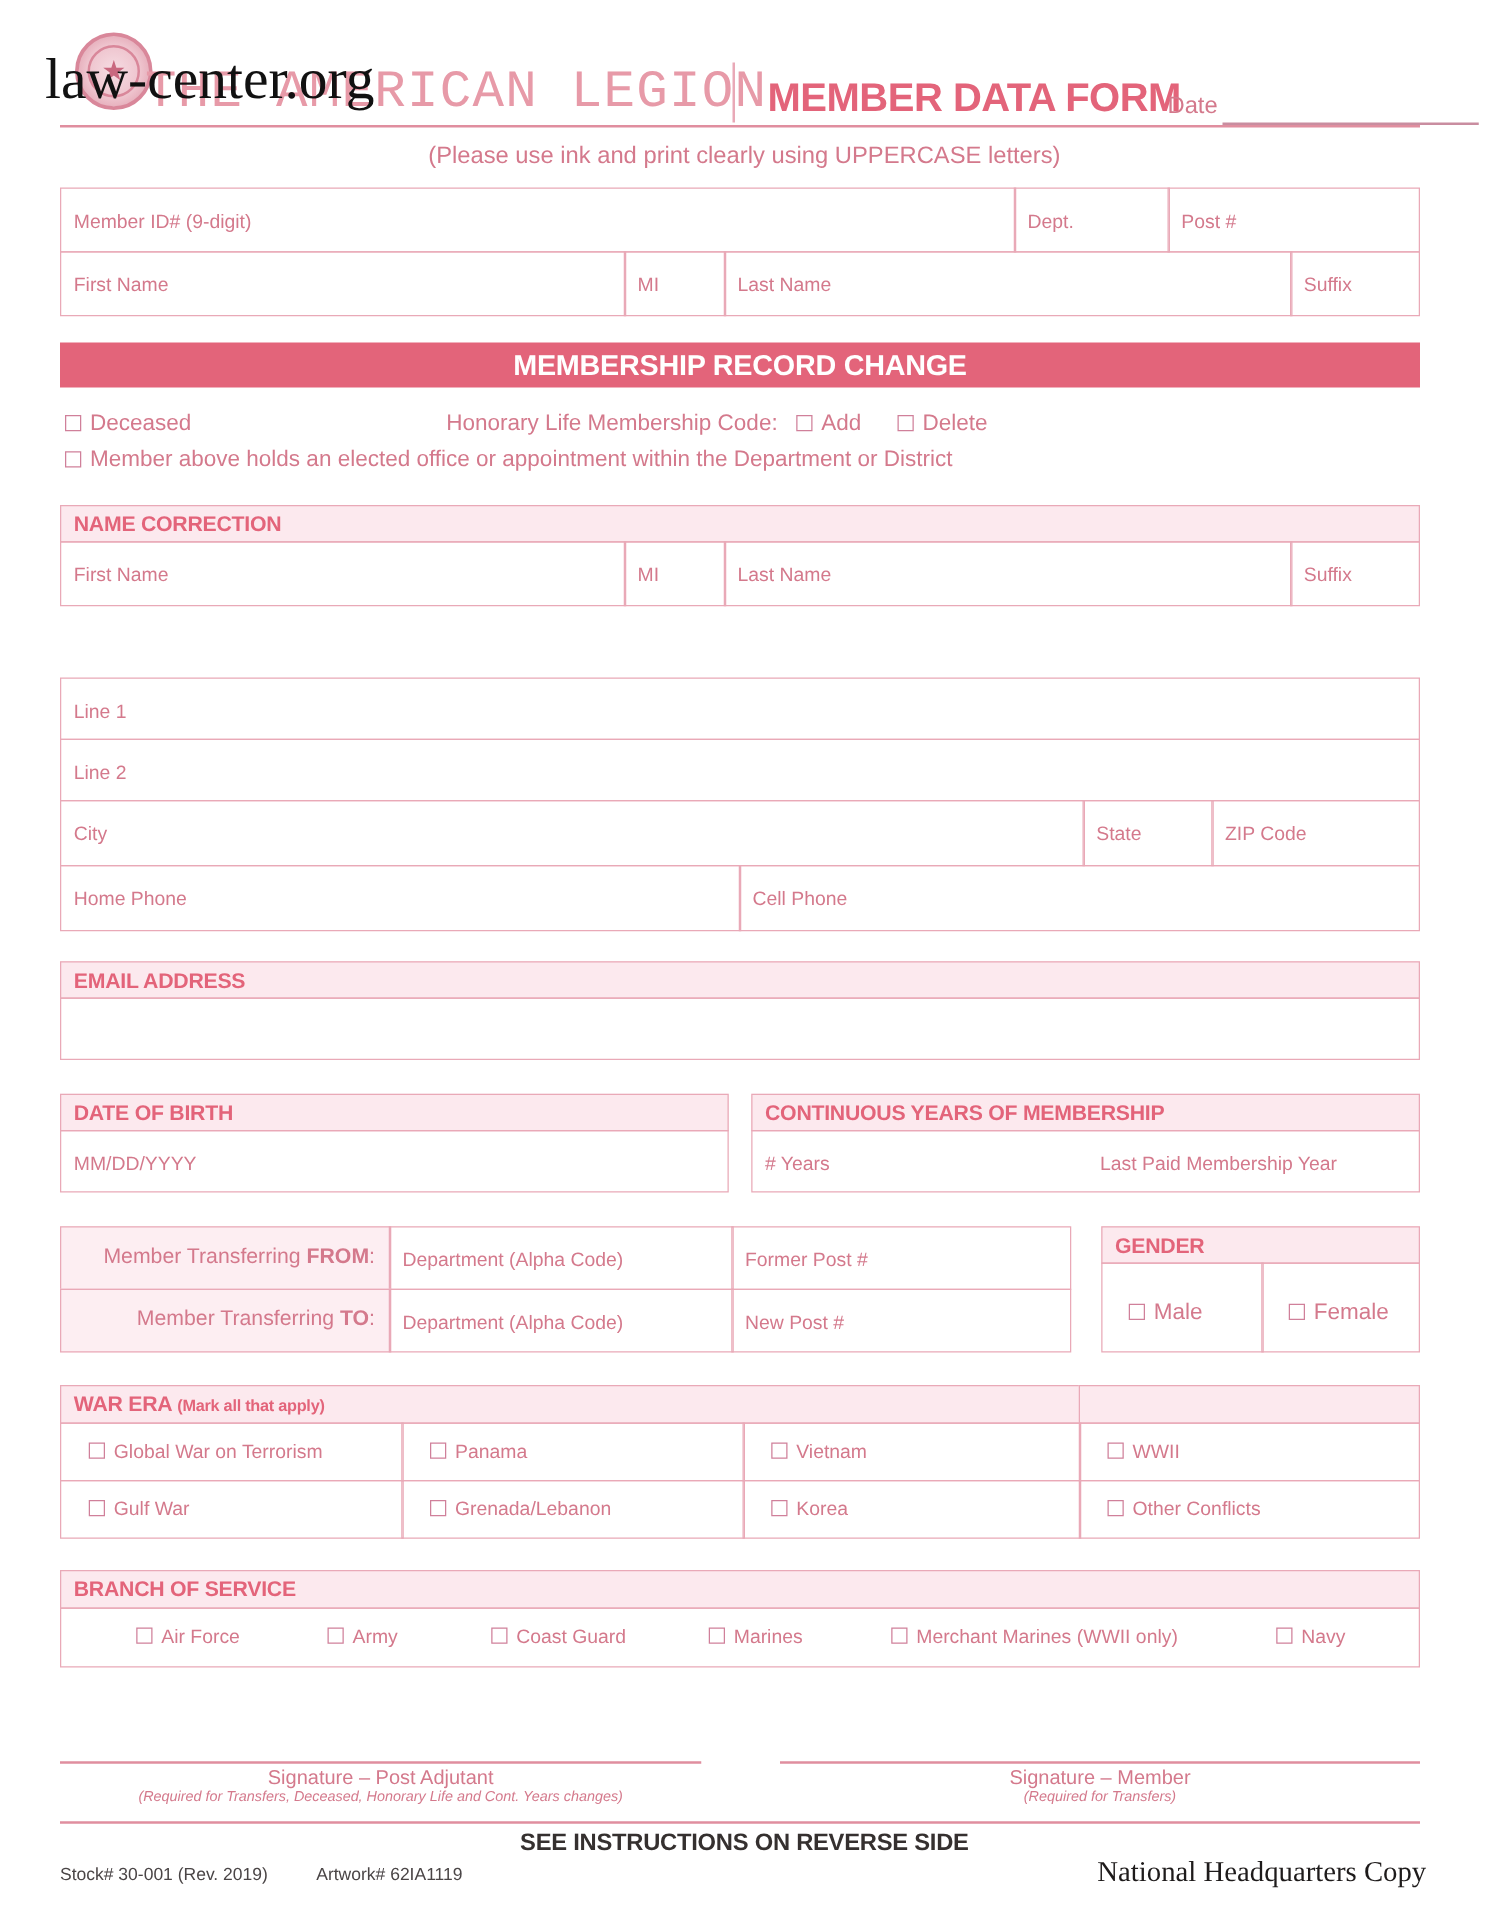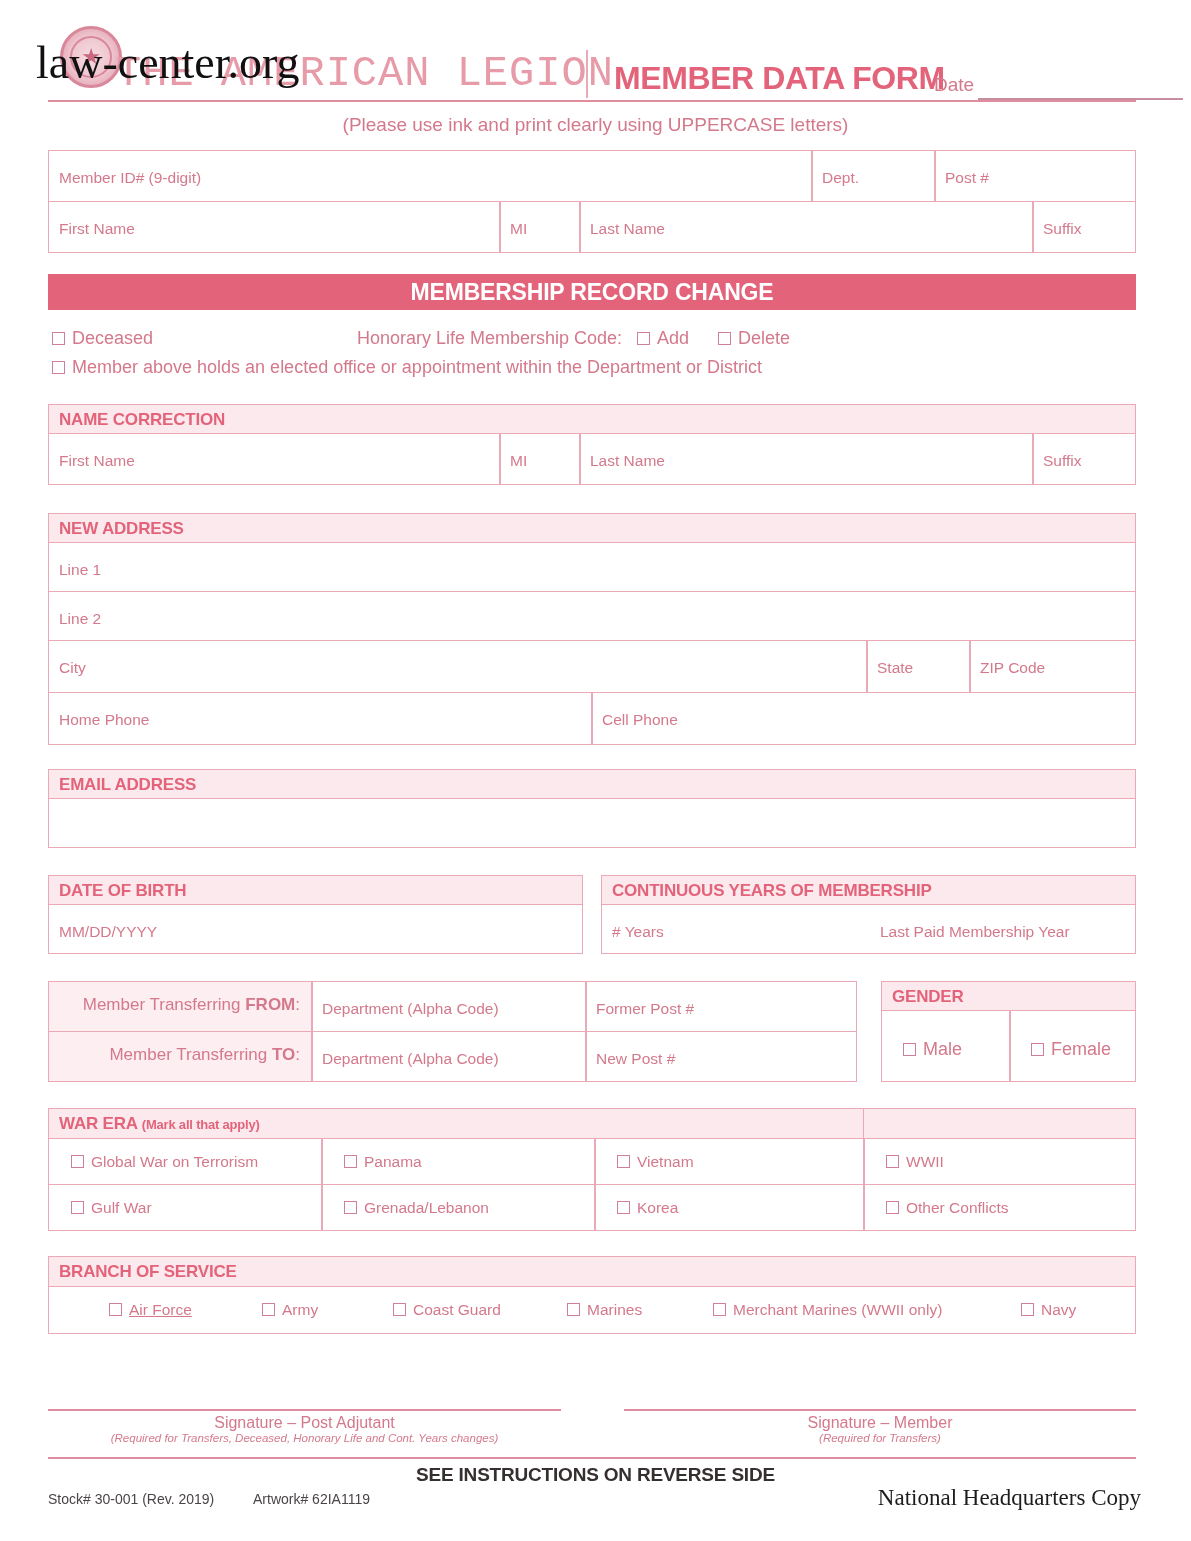--- a/index.html
+++ b/index.html
@@ -345,23 +345,20 @@
   <div class="box" style="left:499px; top:433px; width:82px; height:52px;">
     <span class="cell-label">MI</span>
   </div>
   <div class="box" style="left:579px; top:433px; width:455px; height:52px;">
     <span class="cell-label">Last Name</span>
   </div>
   <div class="box" style="left:1032px; top:433px; width:104px; height:52px;">
     <span class="cell-label">Suffix</span>
   </div>
 
-  <div class="sect-head" style="left:48px; top:513px; width:1088px; height:30px;">
-    <span class="sect-head-text">NEW ADDRESS</span>
-  </div>
   <div class="box" style="left:48px; top:542px; width:1088px; height:50px;">
     <span class="cell-label">Line 1</span>
   </div>
   <div class="box" style="left:48px; top:591px; width:1088px; height:50px;">
     <span class="cell-label">Line 2</span>
   </div>
   <div class="box" style="left:48px; top:640px; width:820px; height:53px;">
     <span class="cell-label">City</span>
   </div>
   <div class="box" style="left:866px; top:640px; width:105px; height:53px;">
@@ -454,21 +451,21 @@
     <span class="chk-row chk-small" style="left:22px; top:14px;"><span class="cb"></span><span>Korea</span></span>
   </div>
   <div class="box" style="left:863px; top:1184px; width:273px; height:47px;">
     <span class="chk-row chk-small" style="left:22px; top:14px;"><span class="cb"></span><span>Other Conflicts</span></span>
   </div>
 
   <div class="sect-head" style="left:48px; top:1256px; width:1088px; height:31px;">
     <span class="sect-head-text">BRANCH OF SERVICE</span>
   </div>
   <div class="box" style="left:48px; top:1286px; width:1088px; height:48px;">
-    <span class="chk-row chk-small" style="left:60px; top:14px;text-decoration:underline;"><span class="cb"></span><span>Air Force</span></span>
+    <span class="chk-row chk-small" style="left:60px; top:14px;"><span class="cb"></span><span>Air Force</span></span>
     <span class="chk-row chk-small" style="left:213px; top:14px;"><span class="cb"></span><span>Army</span></span>
     <span class="chk-row chk-small" style="left:344px; top:14px;"><span class="cb"></span><span>Coast Guard</span></span>
     <span class="chk-row chk-small" style="left:518px; top:14px;"><span class="cb"></span><span>Marines</span></span>
     <span class="chk-row chk-small" style="left:664px; top:14px;"><span class="cb"></span><span>Merchant Marines (WWII only)</span></span>
     <span class="chk-row chk-small" style="left:972px; top:14px;"><span class="cb"></span><span>Navy</span></span>
   </div>
 
   <div class="sig-line" style="left:48px; top:1409px; width:513px;"></div>
   <div class="sig-label" style="left:48px; top:1414px; width:513px;">Signature – Post Adjutant</div>
   <div class="sig-note" style="left:48px; top:1432px; width:513px;">(Required for Transfers, Deceased, Honorary Life and Cont. Years changes)</div>

